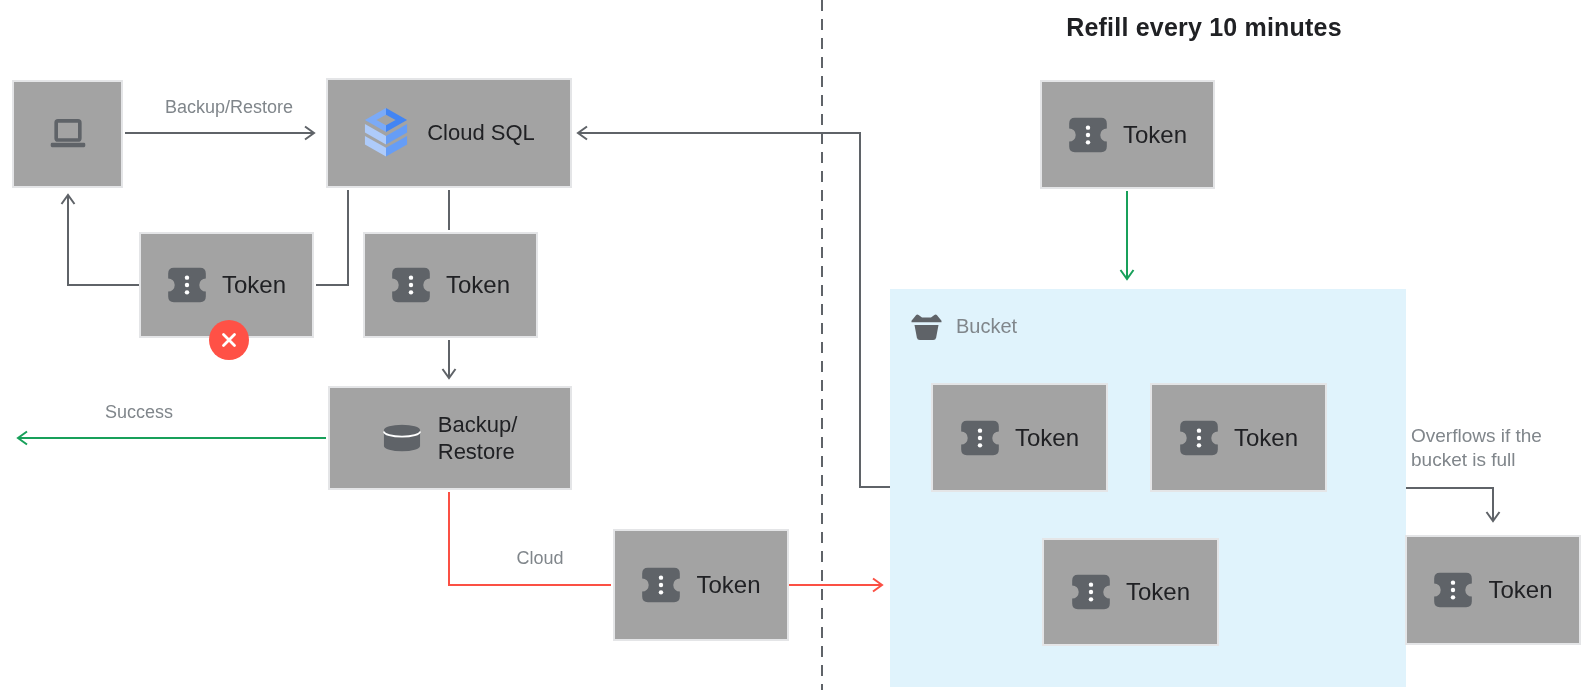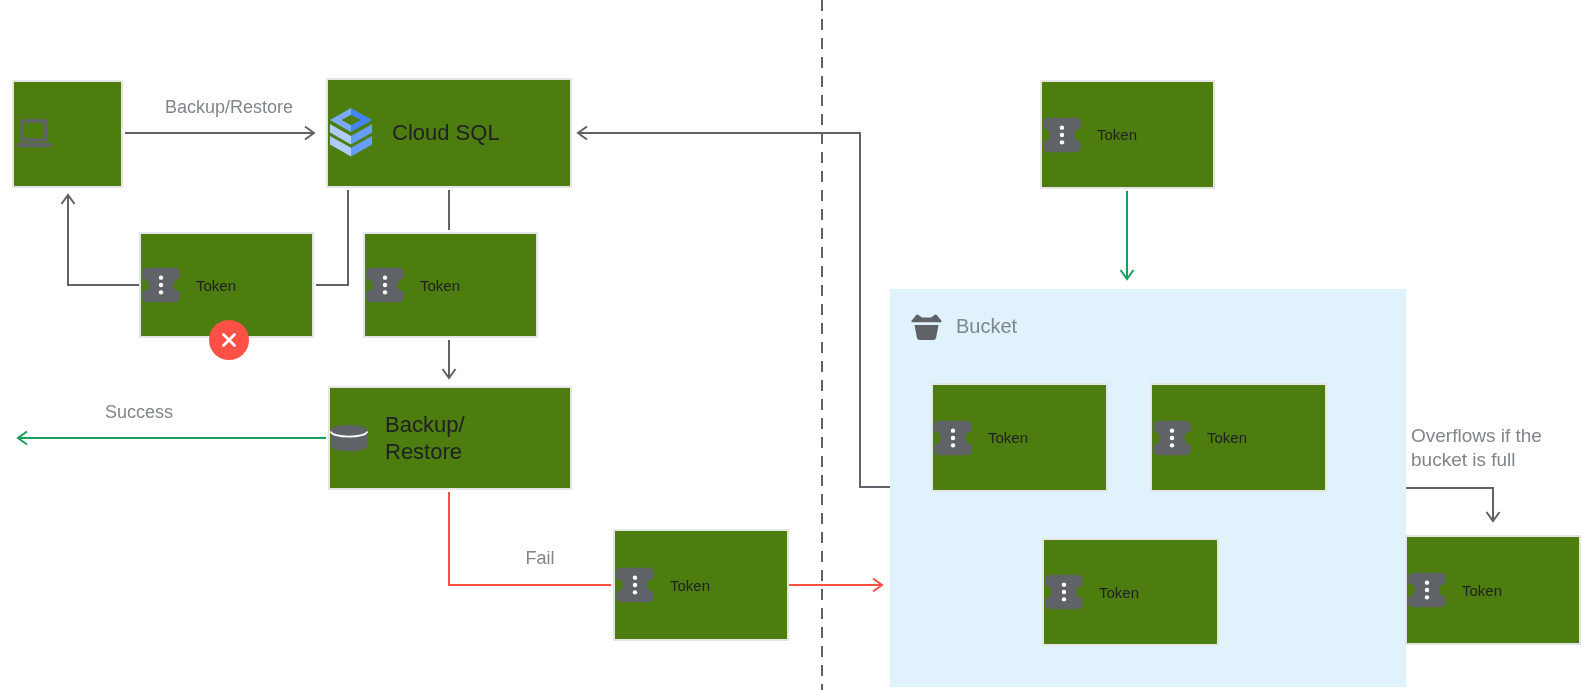--- a/index.html
+++ b/index.html
@@ -1,24 +1,24 @@
 <!DOCTYPE html>
 <html><head>
 <meta charset="utf-8">
 <style>
   html,body{margin:0;padding:0;background:#fff;}
   .stage{
     position:relative;width:1582px;height:690px;background:#fff;overflow:hidden;
     font-family:"Liberation Sans", sans-serif;color:#202124;
   }
   .box{
-    position:absolute;background:#4d7c0f;border:2px solid #e4e5e7;box-sizing:border-box;
-    display:flex;align-items:center;gap:15px;
-  }
-  .box .lbl{font-size:15px;color:#202124;white-space:nowrap;}
+    position:absolute;background:#a3a3a3;border:2px solid #e4e5e7;box-sizing:border-box;
+    display:flex;align-items:center;justify-content:center;gap:15px;
+  }
+  .box .lbl{font-size:24px;color:#202124;white-space:nowrap;}
   .two-line{font-size:22px;line-height:27px;color:#202124;text-align:left;}
   .bucket{
     position:absolute;left:890px;top:289px;width:516px;height:398px;
     background:#e0f3fc;box-sizing:border-box;
   }
   .bucket-label{
     position:absolute;left:20px;top:22px;display:flex;align-items:center;gap:13px;
   }
   .bucket-label .lbl{font-size:20px;color:#80868b;}
   .edge-label{position:absolute;color:#80868b;font-size:18px;margin-left:7px;}
@@ -97,20 +97,21 @@
     <path class="wire-gray" d="M139,285 H68 V195" marker-end="url(#m-gray)"></path>
     <path class="wire-gray" d="M449,190 V230"></path>
     <path class="wire-gray" d="M449,340 V378" marker-end="url(#m-gray)"></path>
     <path class="wire-green" d="M326,438 H18" marker-end="url(#m-green)"></path>
     <path class="wire-red" d="M449,492 V585 H611"></path>
     <path class="wire-red" d="M789,585 H882" marker-end="url(#m-red)"></path>
     <path class="wire-green" d="M1127,191 V279" marker-end="url(#m-green)"></path>
     <path class="wire-gray" d="M1366,488 H1493 V521" marker-end="url(#m-gray)"></path>
   </svg>
 
+  <div class="title">Refill every 10 minutes</div>
 
   <div class="box" style="left:12px;top:80px;width:111px;height:108px">
     <svg width="40" height="31" viewBox="0 0 44 34">
       <use href="#sym-laptop"></use>
     </svg>
   </div>
 
   <div class="box" style="left:326px;top:78px;width:246px;height:110px;gap:18px">
     <svg width="46" height="50" viewBox="0 0 48 52">
       <use href="#sym-sql"></use>
@@ -143,21 +144,21 @@
     <svg width="38" height="29" viewBox="0 0 40 30">
       <use href="#sym-db"></use>
     </svg>
     <div class="two-line">
       <div>Backup/</div>
       <div>Restore</div>
     </div>
   </div>
 
   <div class="edge-label" style="left:98px;top:402px;width:140px;">Success</div>
-  <div class="edge-label" style="left:498px;top:548px;width:70px;text-align:center">Fail</div>
+  <div class="edge-label" style="left:498px;top:548px;width:70px;text-align:center">Cloud</div>
 
   <div class="box" style="left:613px;top:529px;width:176px;height:112px">
     <svg width="40" height="36" viewBox="0 0 48 44">
       <use href="#sym-token"></use>
     </svg>
     <span class="lbl">Token</span>
   </div>
 
   <div class="box" style="left:1040px;top:80px;width:175px;height:109px">
     <svg width="40" height="36" viewBox="0 0 48 44">

